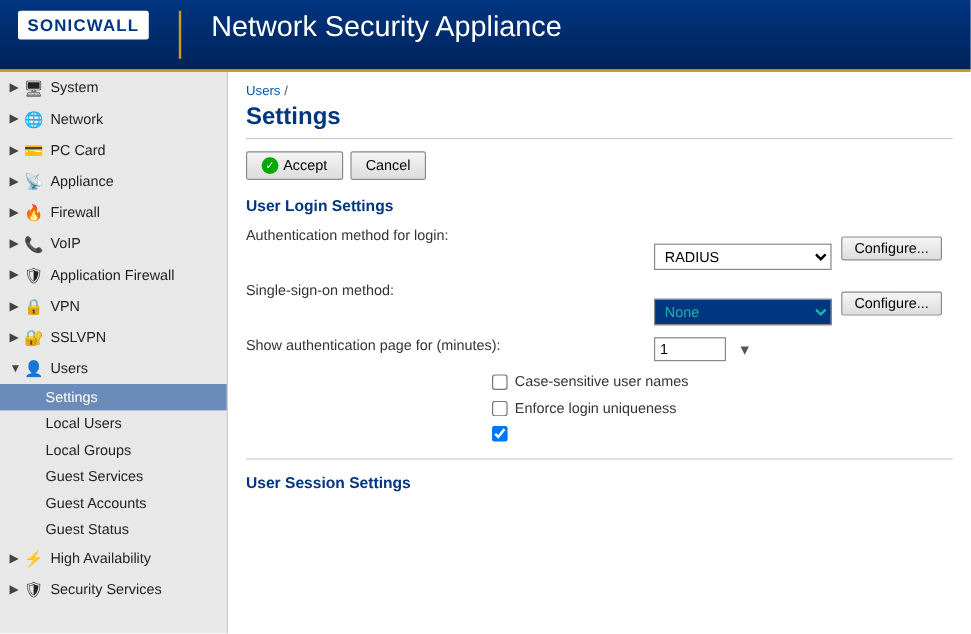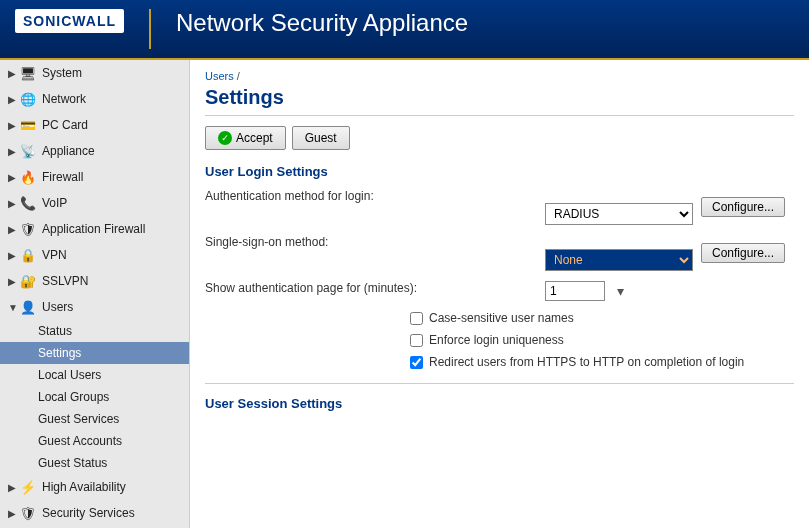--- a/index.html
+++ b/index.html
@@ -179,21 +179,21 @@
       width: 148px;
       height: 22px;
       border: 1px solid #888;
       font-size: 12px;
       padding: 1px 4px;
       background: white;
       margin-top: 14px;
     }
     .select-box.highlighted {
       background: #003580;
-      color: #fdba74;
+      color: #14b8a6;
     }
     .btn-configure {
       background: linear-gradient(180deg, #f5f5f5, #ddd);
       border: 1px solid #888;
       padding: 2px 10px;
       cursor: pointer;
       font-size: 12px;
       white-space: nowrap;
       border-radius: 2px;
     }
@@ -299,23 +299,20 @@
       <span class="nav-icon">🔐</span>
       <span class="nav-label">SSLVPN</span>
     </div>
 
     <div class="nav-item">
       <span class="nav-arrow">▼</span>
       <span class="nav-icon">👤</span>
       <span class="nav-label">Users</span>
     </div>
 
-    <div class="sub-item">
-      <span>Status</span>
-    </div>
     <div class="sub-item active">
       <span>Settings</span>
     </div>
     <div class="sub-item">
       <span>Local Users</span>
     </div>
     <div class="sub-item">
       <span>Local Groups</span>
     </div>
     <div class="sub-item">
@@ -350,21 +347,21 @@
     </div>
 
     <div class="page-title">Settings</div>
 
     <div class="toolbar">
       <button class="btn-accept">
         <span class="accept-icon">✓</span>
         <span>Accept</span>
       </button>
       <button class="btn-cancel">
-        <span>Guest</span>
+        <span>Cancel</span>
       </button>
     </div>
 
     <div class="section-title">User Login Settings</div>
 
     <div class="form-row">
       <span class="form-label">Authentication method for login:</span>
       <div class="form-control">
         <select class="select-box">
           <option>RADIUS</option>
@@ -399,20 +396,19 @@
       <label class="checkbox-label" for="cb1">Case-sensitive user names</label>
     </div>
 
     <div class="checkbox-row">
       <input type="checkbox" id="cb2" style="">
       <label class="checkbox-label" for="cb2">Enforce login uniqueness</label>
     </div>
 
     <div class="checkbox-row">
       <input type="checkbox" id="cb3" checked="" style="">
-      <label class="checkbox-label" for="cb3">Redirect users from HTTPS to HTTP on completion of login</label>
     </div>
 
     <div class="section-title" style="margin-top: 14px; border-top: 1px solid #ccc; padding-top: 12px;">User Session Settings</div>
 
   </div>
 
 </div>
 
 </body></html>

